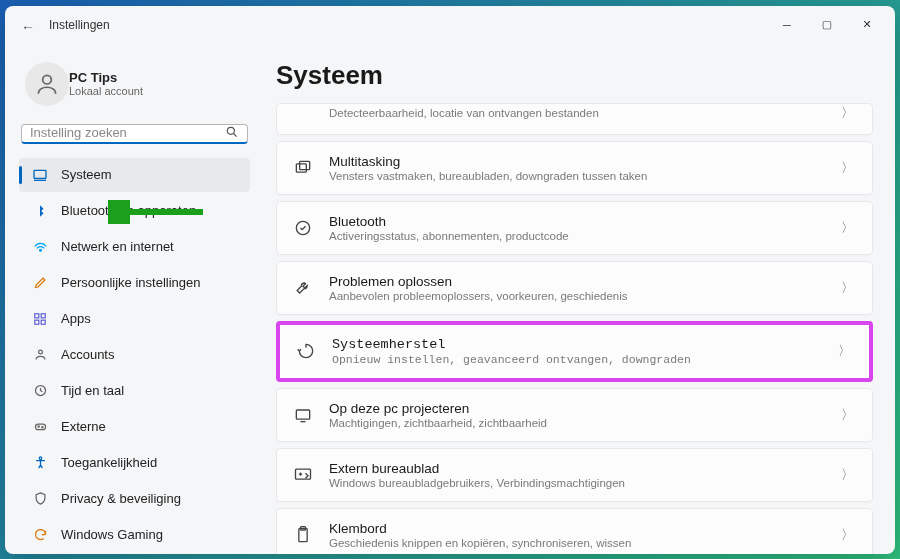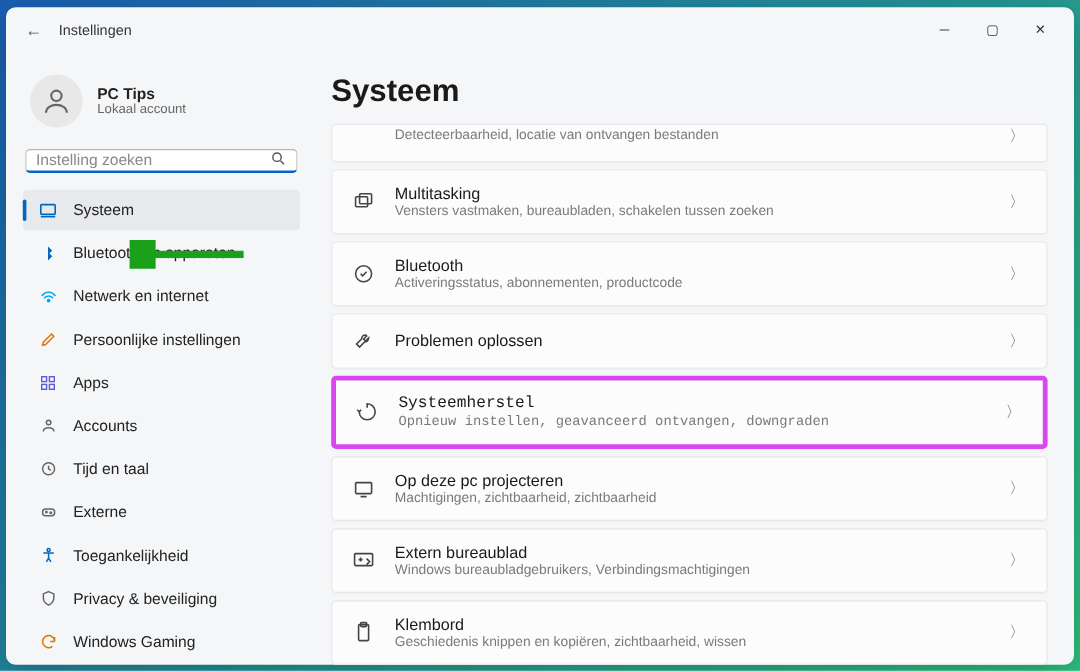--- a/index.html
+++ b/index.html
@@ -11,21 +11,21 @@
   }
   .titlebar {
     height: 38px; display: flex; align-items: center; padding: 0 8px;
   }
   .back-arrow { width: 30px; text-align: center; color: #555; font-size: 14px; cursor: default; }
   .app-title { font-size: 12px; color: #333; margin-left: 6px; }
   .win-controls { margin-left: auto; display: flex; }
   .win-btn { width: 40px; height: 32px; display: flex; align-items: center; justify-content: center; font-size: 11px; color: #333; }
   .body-area { flex: 1; display: flex; overflow: hidden; }
   .sidebar { width: 255px; padding: 10px 10px 10px 14px; display: flex; flex-direction: column; overflow-y: auto; }
-  .user-block { display: flex; align-items: center; gap: 12px; padding: 8px 6px 14px 6px; }
+  .user-block { display: flex; align-items: center; padding: 8px 6px 14px 6px; }
   .avatar {
     width: 44px; height: 44px; border-radius: 50%; background: #e8e8e9; display: flex; align-items: center; justify-content: center;
   }
   .avatar svg { width: 26px; height: 26px; }
   .user-name { font-size: 13px; font-weight: 600; color: #222; }
   .user-sub { font-size: 11px; color: #666; }
   .search-box {
     display: flex; align-items: flex-start; border: 1px solid #b6b6b8; border-bottom: 2px solid #0067c0;
     background: #fff; border-radius: 4px; height: 32px; margin: 4px 2px 14px 2px; padding: 0 8px;
   }
@@ -224,21 +224,21 @@
 
       <div class="card">
         <div class="card-icon">
           <svg viewBox="0 0 24 24" fill="none" stroke="#444" stroke-width="1.6">
               <rect x="4" y="7" width="12" height="10" rx="1"></rect>
               <rect x="8" y="4" width="12" height="10" rx="1"></rect>
             </svg>
         </div>
         <div class="card-text">
           <div class="card-title">Multitasking</div>
-          <div class="card-sub">Vensters vastmaken, bureaubladen, schakelen tussen zoeken</div>
+          <div class="card-sub">Vensters vastmaken, bureaubladen, downgraden tussen taken</div>
         </div>
         <div class="chevron">〉</div>
       </div>
 
       <div class="card">
         <div class="card-icon">
           <svg viewBox="0 0 24 24" fill="none" stroke="#444" stroke-width="1.6">
               <circle cx="12" cy="12" r="8"></circle>
               <path d="M9 12l2 2 4-4"></path>
             </svg>
@@ -251,20 +251,21 @@
       </div>
 
       <div class="card">
         <div class="card-icon">
           <svg viewBox="0 0 24 24" fill="none" stroke="#444" stroke-width="1.6">
               <path d="M14 6a4 4 0 00-4 4l-5 5 3 3 5-5a4 4 0 004-4l-3 3-2-2 3-3z"></path>
             </svg>
         </div>
         <div class="card-text">
           <div class="card-title">Problemen oplossen</div>
+          <div class="card-sub">Aanbevolen probleemoplossers, voorkeuren, geschiedenis</div>
         </div>
         <div class="chevron">〉</div>
       </div>
 
       <div class="card highlight">
         <div class="card-icon">
           <svg viewBox="0 0 24 24" fill="none" stroke="#444" stroke-width="1.6">
               <path d="M4 12a8 8 0 108-8v4M4 12l-2-2m2 2l2-2"></path>
             </svg>
         </div>
@@ -305,21 +306,21 @@
 
       <div class="card">
         <div class="card-icon">
           <svg viewBox="0 0 24 24" fill="none" stroke="#444" stroke-width="1.6">
               <rect x="7" y="4" width="10" height="16" rx="1"></rect>
               <rect x="9" y="2" width="6" height="4" rx="1"></rect>
             </svg>
         </div>
         <div class="card-text">
           <div class="card-title">Klembord</div>
-          <div class="card-sub">Geschiedenis knippen en kopiëren, zichtbaarheid, wissen</div>
+          <div class="card-sub">Geschiedenis knippen en kopiëren, synchroniseren, wissen</div>
         </div>
         <div class="chevron">〉</div>
       </div>
     </div>
   </div>
 
   <div class="arrow-annotation">
     <svg viewBox="0 0 100 24">
       <defs>
           <marker id="ah" markerWidth="10" markerHeight="10" refX="2" refY="5" orient="auto">

